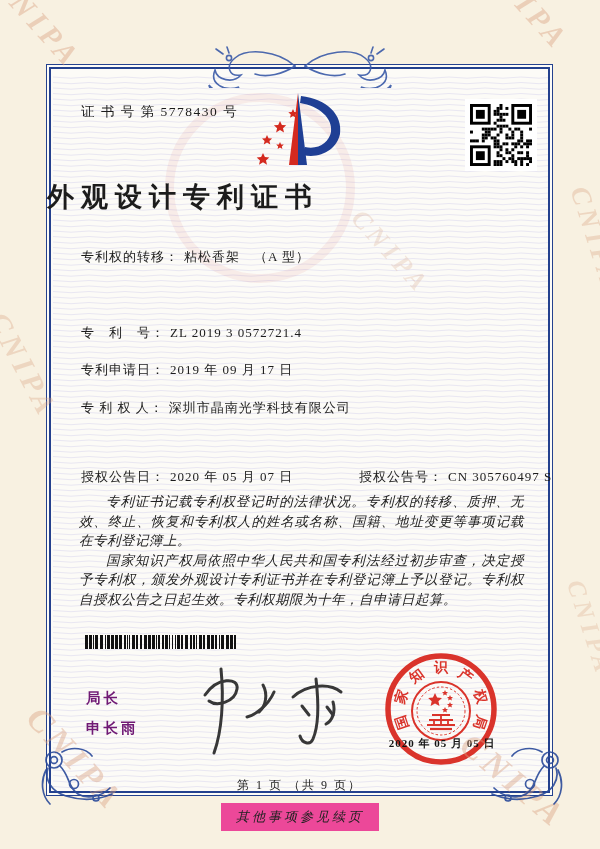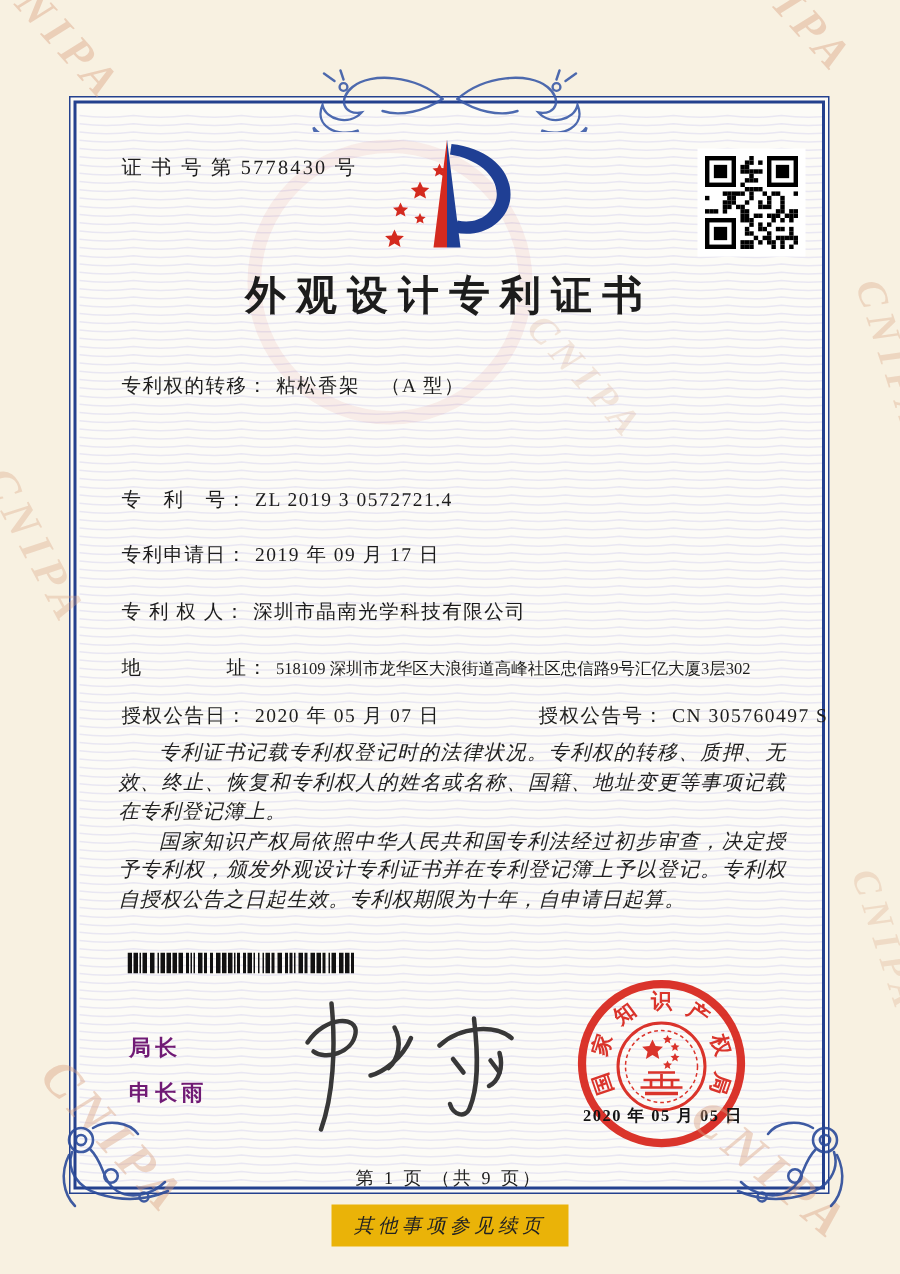--- a/index.html
+++ b/index.html
@@ -21,21 +21,21 @@
          border:1px solid #24418e;z-index:1;}
   .frame .inner-line{position:absolute;inset:2px;border:2px solid #24418e;pointer-events:none;}
   .waves{position:absolute;left:4px;top:4px;z-index:0;}
   .stamp-ghost{position:absolute;left:118px;top:28px;width:172px;height:172px;border-radius:50%;
                border:9px solid rgba(205,60,50,0.075);z-index:0;}
   
   .cert-no{position:absolute;left:34px;top:38px;font-size:13.5px;letter-spacing:1.5px;z-index:3;}
   .logo{position:absolute;left:204px;top:24px;z-index:3;}
   .qr-box{position:absolute;left:418px;top:34px;width:72px;height:72px;background:#fff;z-index:3;}
   .qr-box svg{position:absolute;left:5px;top:5px;}
-  .doc-title{position:absolute;left:0;top:114px;width:100%;text-align:center;font-size:27px;
+  .doc-title{position:absolute;left:0;top:114px;width:100%;font-size:27px;
              font-weight:bold;letter-spacing:7px;z-index:3;}
   
   .row{position:absolute;left:34px;right:24px;font-size:13px;letter-spacing:1px;z-index:3;white-space:nowrap;}
   .flabel{display:inline-block;}
   .fvalue{margin-left:5px;}
   .fvalue.small{font-size:11px;letter-spacing:0;}
   .grant-group2{position:absolute;left:254px;top:0;margin-left:24px;}
   
   .paras{position:absolute;left:32px;top:427px;width:445px;font-size:13.5px;line-height:19.5px;
          font-style:italic;letter-spacing:0.5px;text-align:justify;z-index:3;color:#222;}
@@ -49,21 +49,21 @@
   .seal{position:absolute;left:334px;top:584px;z-index:3;opacity:0.93;}
   .seal-date{position:absolute;left:310px;top:671px;width:170px;text-align:center;font-size:11px;
              font-weight:bold;z-index:4;color:#141414;letter-spacing:1px;}
   .page-num{position:absolute;left:0;top:712px;width:100%;text-align:center;font-size:12px;
             letter-spacing:2px;z-index:3;}
   
   .dragons{position:absolute;left:183px;top:46px;z-index:3;}
   .corner{position:absolute;z-index:3;}
   .corner.bl{left:38px;top:744px;}
   .corner.br{left:490px;top:744px;transform:scaleX(-1);}
-  .footer-note{position:absolute;left:50%;top:803px;transform:translateX(-50%);background:#eab308;
+  .footer-note{position:absolute;left:50%;top:803px;transform:translateX(-50%);background:#ec4899;
                padding:5px 15px;font-size:13px;font-style:italic;letter-spacing:3px;z-index:3;
                color:#222;white-space:nowrap;}
 </style>
 </head>
 <body>
 
 <div class="page">
 
   <span class="wm w1">CNIPA</span>
   <span class="wm w2">CNIPA</span>
@@ -358,23 +358,20 @@
     </div>
     <div class="row" style="top:259px">
       <span class="flabel">专　利　号：</span><span class="fvalue">ZL 2019 3 0572721.4</span>
     </div>
     <div class="row" style="top:296px">
       <span class="flabel">专利申请日：</span><span class="fvalue">2019 年 09 月 17 日</span>
     </div>
     <div class="row" style="top:334px">
       <span class="flabel">专 利 权 人：</span><span class="fvalue">深圳市晶南光学科技有限公司</span>
     </div>
-    <div class="row" style="top:371px">
-      <span class="flabel">地　　　　址：</span><span class="fvalue small">518109 深圳市龙华区大浪街道高峰社区忠信路9号汇亿大厦3层302</span>
-    </div>
     <div class="row" style="top:403px">
       <span class="flabel">授权公告日：</span><span class="fvalue">2020 年 05 月 07 日</span>
       <span class="grant-group2">
         <span class="flabel">授权公告号：</span><span class="fvalue">CN 305760497 S</span>
       </span>
     </div>
 
     <div class="paras">
       <p>专利证书记载专利权登记时的法律状况。专利权的转移、质押、无效、终止、恢复和专利权人的姓名或名称、国籍、地址变更等事项记载在专利登记簿上。</p>
       <p>国家知识产权局依照中华人民共和国专利法经过初步审查，决定授予专利权，颁发外观设计专利证书并在专利登记簿上予以登记。专利权自授权公告之日起生效。专利权期限为十年，自申请日起算。</p>

